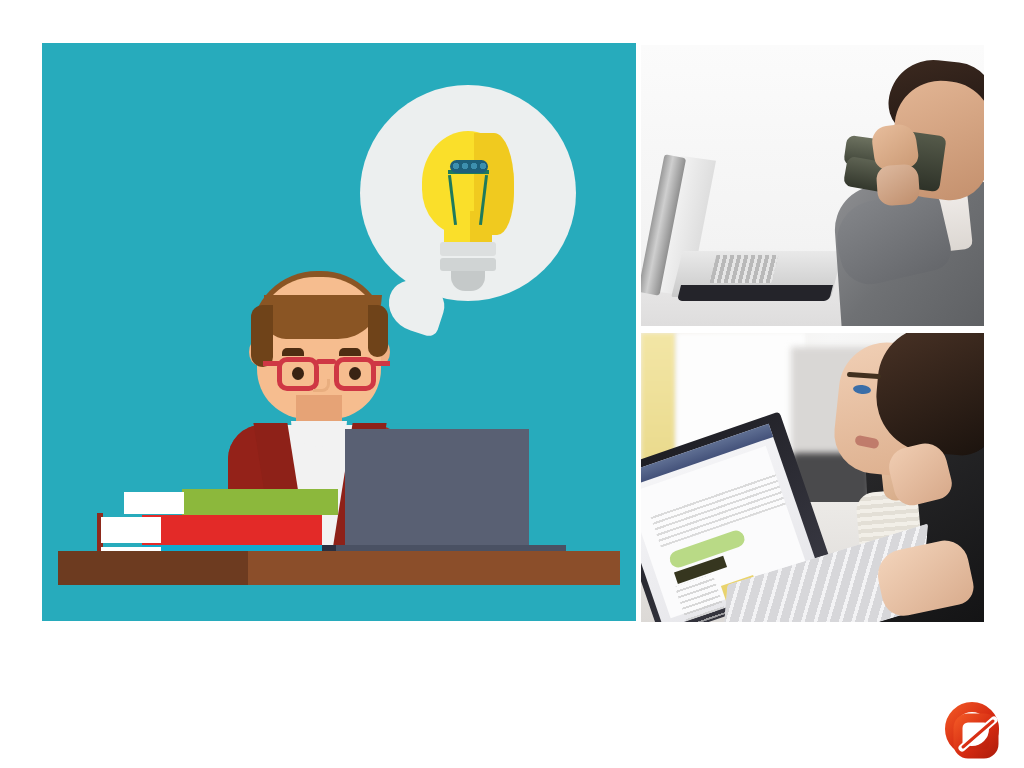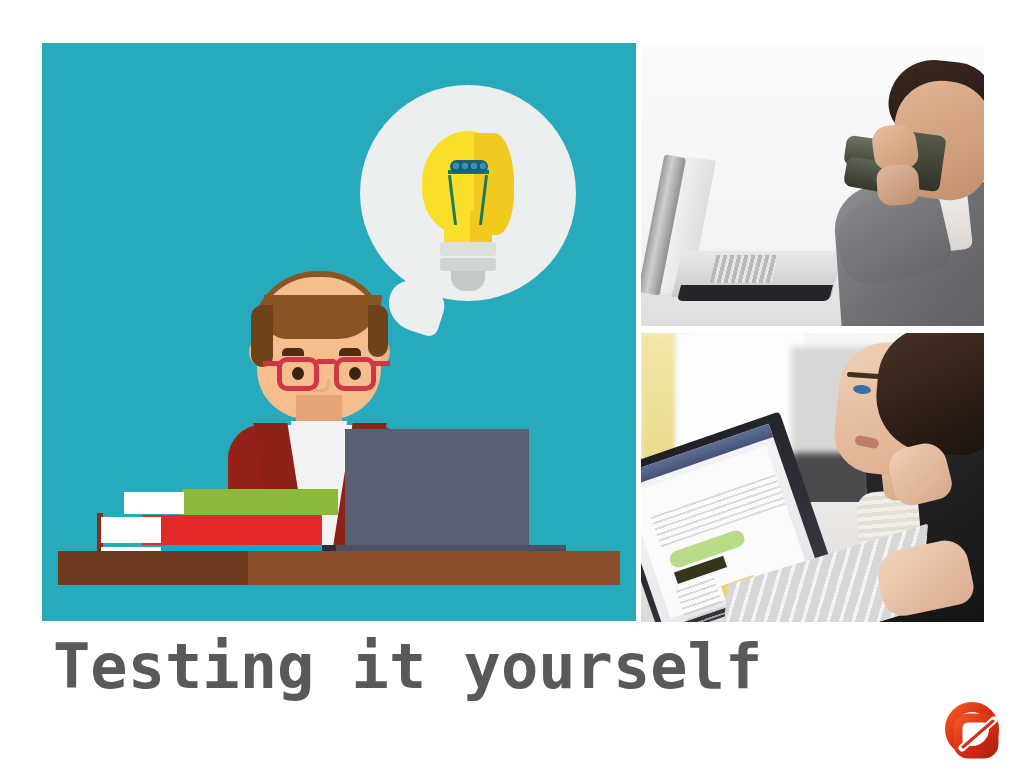--- a/index.html
+++ b/index.html
@@ -892,21 +892,20 @@
           <div class="pb-doc-dark"></div>
           <div class="pb-doc-lines2"></div>
           <div class="pb-doc-yellow"></div>
         </div>
       </div>
     </div>
     <div class="pb-lap-kb"></div>
     <div class="pb-hand-b"></div>
   </div>
 
-  <div class="title">Testing it yourself</div>
 
   <div class="logo">
     <svg viewBox="0 0 62 62" width="62" height="62" aria-hidden="true">
       <defs>
         <linearGradient id="lgA" x1="0" y1="0" x2="1" y2="1">
           <stop offset="0%" stop-color="#ef5423"></stop>
           <stop offset="55%" stop-color="#d62b12"></stop>
           <stop offset="100%" stop-color="#b41f0c"></stop>
         </linearGradient>
       </defs>

